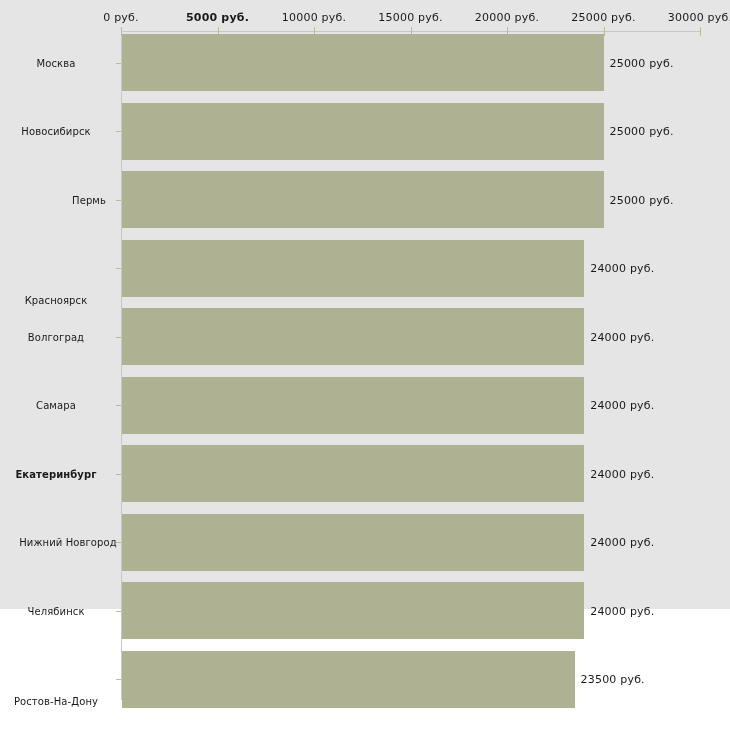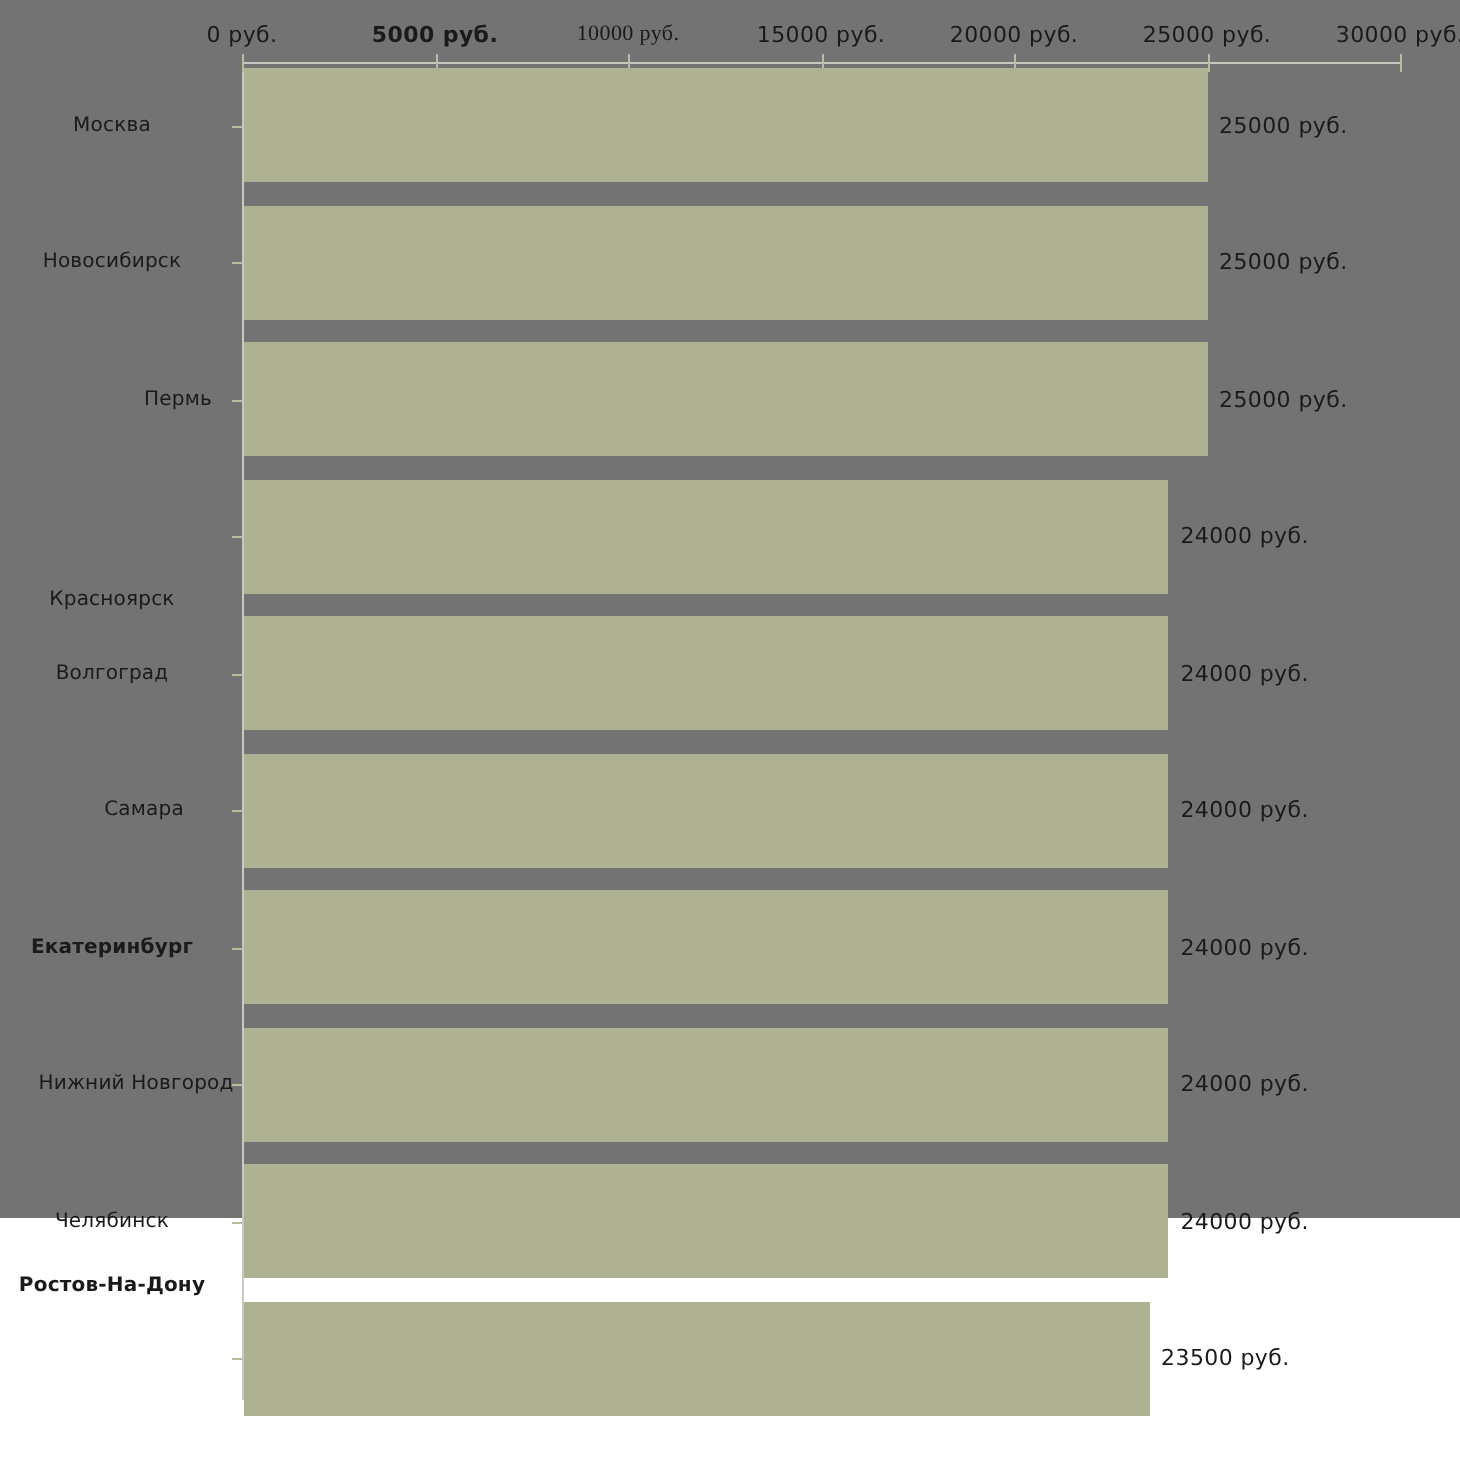--- a/index.html
+++ b/index.html
@@ -10,21 +10,21 @@
   body {
     width: 730px;
     height: 730px;
     font-family: "DejaVu Sans", sans-serif;
     overflow: hidden;
   }
   #chart-root {
     position: relative;
     width: 730px;
     height: 609px;
-    background: #737373;
+    background: #e5e5e5;
   }
 
   
   .x-axis-line {
     position: absolute;
     left: 121px;
     top: 31px;
     width: 579px;
     height: 1px;
     background: #c8c8c0;
@@ -96,21 +96,21 @@
 
   <div class="x-axis-line"></div>
   <div class="y-axis-line"></div>
 
   <div id="x-ticks-layer">
       <div class="x-tick" style="left: 121px;"></div>
       <div class="x-tick-label" style="left: 121px;">0 руб.</div>
       <div class="x-tick" style="left: 217.5px;"></div>
       <div class="x-tick-label" style="left: 217.5px; font-weight: bold;">5000 руб.</div>
       <div class="x-tick" style="left: 314px;"></div>
-      <div class="x-tick-label" style="left: 314px; font-family: Liberation Serif, serif;">10000 руб.</div>
+      <div class="x-tick-label" style="left: 314px;">10000 руб.</div>
       <div class="x-tick" style="left: 410.5px;"></div>
       <div class="x-tick-label" style="left: 410.5px;">15000 руб.</div>
       <div class="x-tick" style="left: 507px;"></div>
       <div class="x-tick-label" style="left: 507px;">20000 руб.</div>
       <div class="x-tick" style="left: 603.5px;"></div>
       <div class="x-tick-label" style="left: 603.5px;">25000 руб.</div>
       <div class="x-tick" style="left: 700px;"></div>
       <div class="x-tick-label" style="left: 700px;">30000 руб.</div>
     </div>
   <div id="bars-layer">
@@ -128,34 +128,34 @@
       <div class="val-label" style="top: 199.5px; left: 609.5px;">25000 руб.</div>
       <div class="y-tick" style="top: 268px;"></div>
       <div class="cat-label" style="top: 268px; left: 0px; margin-top: 32px;">Красноярск</div>
       <div class="bar" title="Красноярск 24000 руб." style="top: 239.5px; height: 57px; width: 462.2px; background: rgb(174, 178, 147);"></div>
       <div class="val-label" style="top: 268px; left: 590.2px;">24000 руб.</div>
       <div class="y-tick" style="top: 337px;"></div>
       <div class="cat-label" style="top: 336.5px; left: 0px;">Волгоград</div>
       <div class="bar" title="Волгоград 24000 руб." style="top: 308px; height: 57px; width: 462.2px; background: rgb(174, 178, 147);"></div>
       <div class="val-label" style="top: 336.5px; left: 590.2px;">24000 руб.</div>
       <div class="y-tick" style="top: 405px;"></div>
-      <div class="cat-label" style="top: 405px; left: 0px; margin-left: 16px;">Самара</div>
+      <div class="cat-label" style="top: 405px; left: 0px;">Самара</div>
       <div class="bar" title="Самара 24000 руб." style="top: 376.5px; height: 57px; width: 462.2px; background: rgb(174, 178, 147);"></div>
       <div class="val-label" style="top: 405px; left: 590.2px;">24000 руб.</div>
       <div class="y-tick" style="top: 474px;"></div>
       <div class="cat-label" style="top: 473.5px; left: 0px; font-weight: bold;">Екатеринбург</div>
       <div class="bar" title="Екатеринбург 24000 руб." style="top: 445px; height: 57px; width: 462.2px; background: rgb(174, 178, 147);"></div>
       <div class="val-label" style="top: 473.5px; left: 590.2px;">24000 руб.</div>
       <div class="y-tick" style="top: 542px;"></div>
       <div class="cat-label" style="top: 542px; left: 0px; margin-left: 12px;">Нижний Новгород</div>
       <div class="bar" title="Нижний Новгород 24000 руб." style="top: 513.5px; height: 57px; width: 462.2px; background: rgb(174, 178, 147);"></div>
       <div class="val-label" style="top: 542px; left: 590.2px;">24000 руб.</div>
       <div class="y-tick" style="top: 611px;"></div>
       <div class="cat-label" style="top: 610.5px; left: 0px;">Челябинск</div>
       <div class="bar" title="Челябинск 24000 руб." style="top: 582px; height: 57px; width: 462.2px; background: rgb(174, 178, 147);"></div>
       <div class="val-label" style="top: 610.5px; left: 590.2px;">24000 руб.</div>
       <div class="y-tick" style="top: 679px;"></div>
-      <div class="cat-label" style="top: 643px; left: 0px; font-weight: bold;">Ростов-На-Дону</div>
+      <div class="cat-label" style="top: 701px; left: 0px;">Ростов-На-Дону</div>
       <div class="bar" title="Ростов-На-Дону 23500 руб." style="top: 650.5px; height: 57px; width: 452.55px; background: rgb(174, 178, 147);"></div>
       <div class="val-label" style="top: 679px; left: 580.55px; text-align: center;">23500 руб.</div>
     </div>
 
 </div>
 
 </body></html>

